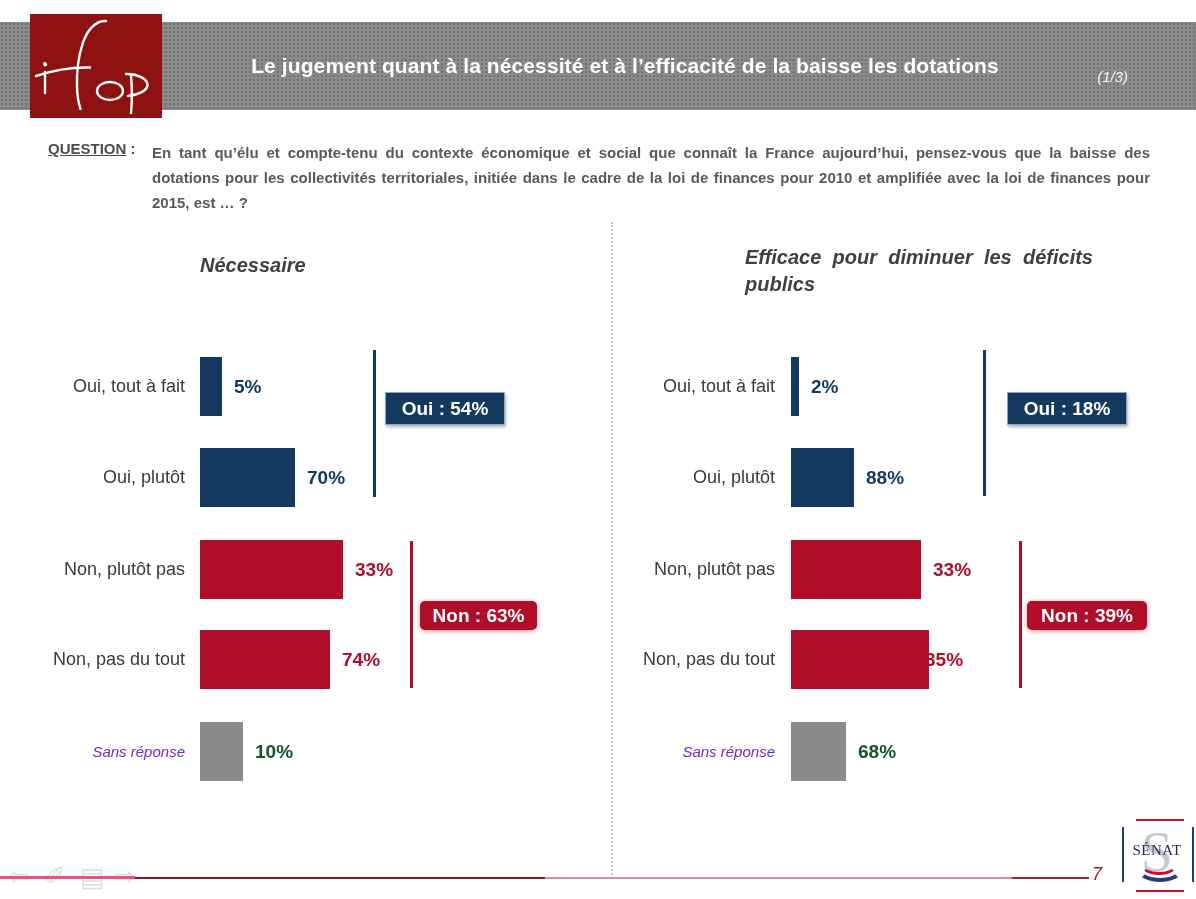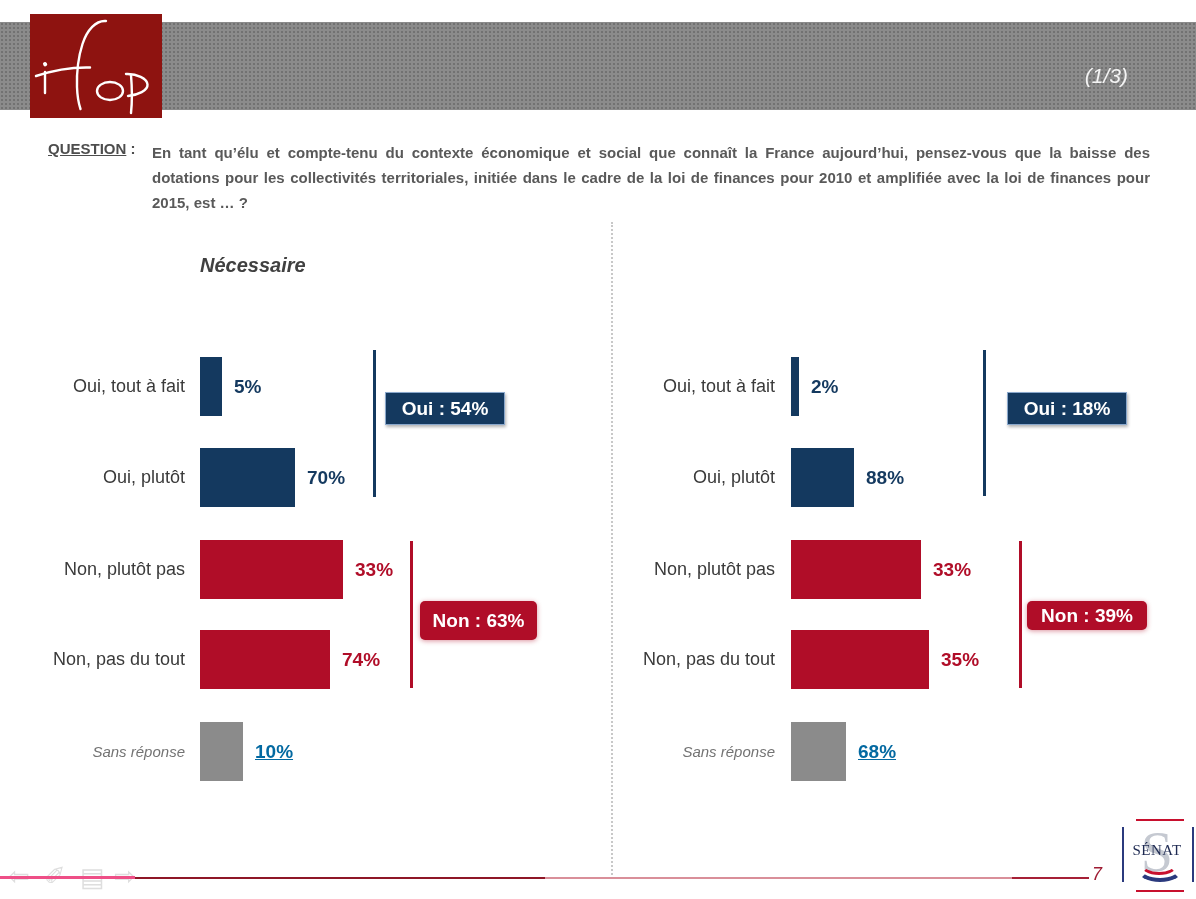--- a/index.html
+++ b/index.html
@@ -10,21 +10,21 @@
   .header-bar { position:absolute; left:0; top:22px; width:1196px; height:88px;
     background-color:#8b8b8b;
     background-image:radial-gradient(rgba(50,50,50,.28) .9px, transparent 1.05px);
     background-size:4px 4px; }
   .logo-box { position:absolute; left:30px; top:14px; width:132px; height:104px;
     background:#8e1310; z-index:3; }
   .header-title { position:absolute; left:180px; top:22px; width:890px; height:88px;
     display:flex; align-items:center; justify-content:center;
     color:#ffffff; font-size:21px; font-weight:bold; z-index:2; letter-spacing:.1px; }
   .page-indicator { position:absolute; right:68px; top:22px; height:108px;
-    display:flex; align-items:center; color:#f4f4f4; font-style:italic; font-size:21px; z-index:2; }
+    display:flex; align-items:center; color:#f4f4f4; font-style:italic; font-size:15px; z-index:2; }
 
   
   .question { position:absolute; left:48px; top:138px; width:1105px; height:80px; }
   .q-label { position:absolute; left:0; top:2px; font-weight:bold; color:#4d4d4d; font-size:15px; }
   .q-label .u { text-decoration:underline; }
   .q-text { position:absolute; left:104px; top:2px; width:998px; text-align:justify;
     font-weight:bold; color:#595959; font-size:15px; line-height:25px; }
 
   
   .divider { position:absolute; left:611px; top:222px; height:653px; width:0;
@@ -36,28 +36,28 @@
   #chart-right { left:620px; width:576px; }
   .chart-title { position:absolute; font-size:20px; font-weight:bold; font-style:italic; color:#404040; line-height:27px; }
   #chart-left  .chart-title { left:160px; top:12px; }
   #chart-right .chart-title { left:125px; top:4px; width:348px; text-align:justify; }
 
   .row { position:absolute; left:0; width:100%; height:59px; }
   .cat { position:absolute; left:0; top:0; height:59px; display:flex; align-items:center;
     justify-content:flex-end; font-size:18px; color:#3a3a3a; text-align:right; }
   #chart-left  .cat { width:145px; }
   #chart-right .cat { width:155px; }
-  .cat.muted { font-size:15px; font-style:italic; color:#737373; }
+  .cat.muted { font-size:15px; font-style:italic; color:#6d28d9; }
   .bar { position:absolute; top:0; height:59px; }
   .bar-navy { background:#14395f; }
   .bar-red  { background:#b00d28; }
   .bar-gray { background:#8b8b8b; }
   .pct { position:absolute; top:0; height:59px; display:flex; align-items:center;
     font-size:19px; font-weight:bold; white-space:nowrap; }
-  .c-navy { color:#14395f; } .c-red { color:#b00d28; } .c-gray { color:#0369a1;text-decoration:underline; }
+  .c-navy { color:#14395f; } .c-red { color:#b00d28; } .c-gray { color:#14532d; }
 
   .vline { position:absolute; width:3px; }
   .vline-navy { background:#14395f; }
   .vline-red  { background:#b00d28; }
   .group-box { position:absolute; display:flex; align-items:center; justify-content:center;
     color:#fff; font-weight:bold; font-size:19px; white-space:nowrap; }
   .group-navy { background:#14395f; border:1px solid #8aa8cc; box-shadow:1px 2px 3px rgba(0,0,0,.30); }
   .group-red  { background:#b00d28; border-radius:5px; box-shadow:0 1px 5px rgba(176,13,40,.45); }
 
   
@@ -95,20 +95,21 @@
         <path d="M15,58 C15,65 15,72 15,79"></path>
         <path d="M15,50 L15.2,50.3" stroke-width="4"></path>
         <path d="M6,62 C24,56 42,53 60,53.5"></path>
         <path d="M76,7 C66,6 57,16 52.5,30 C48,44 46.5,58 47,73 C47.3,82 48.5,89 50.5,95"></path>
         <ellipse cx="80" cy="77" rx="13" ry="9"></ellipse>
         <path d="M96,60 C107,59.5 117,64.5 117.5,70.5 C118,76.5 108,81 98,82"></path>
         <path d="M101,61 C102,73 102.3,87 101,99"></path>
       </g>
     </svg>
   </div>
+  <div class="header-title">Le jugement quant à la nécessité et à l’efficacité de la baisse les dotations</div>
   <div class="page-indicator">(1/3)</div>
 
   <div class="question">
     <div class="q-label"><span class="u">QUESTION</span><span> :</span></div>
     <div class="q-text">En tant qu’élu et compte-tenu du contexte économique et social que connaît la France aujourd’hui, pensez-vous que la baisse des dotations pour les collectivités territoriales, initiée dans le cadre de la loi de finances pour 2010 et amplifiée avec la loi de finances pour 2015, est … ?</div>
   </div>
 
   <div class="divider"></div>
 
   <div class="chart" id="chart-left">
@@ -136,44 +137,45 @@
     </div>
     <div class="row" style="top:482px">
       <div class="cat muted">Sans réponse</div>
       <div class="bar bar-gray" style="left: 160px; width: 43px;"></div>
       <div class="pct c-gray" style="left: 215px;">10%</div>
     </div>
 
     <div class="vline vline-navy" style="left:333px; top:110px; height:147px"></div>
     <div class="group-box group-navy" style="left:345px; top:152px; width:118px; height:31px">Oui : 54%</div>
     <div class="vline vline-red" style="left:370px; top:301px; height:147px"></div>
-    <div class="group-box group-red" style="left:380px; top:361px; width:117px; height:39px">Non : 63%</div>
+    <div class="group-box group-red" style="left:380px; top:361px; width:117px; height:29px">Non : 63%</div>
   </div>
 
   <div class="chart" id="chart-right">
+    <div class="chart-title">Efficace pour diminuer les déficits publics</div>
 
     <div class="row" style="top:117px">
       <div class="cat">Oui, tout à fait</div>
       <div class="bar bar-navy" style="left: 171px; width: 8px;"></div>
       <div class="pct c-navy" style="left: 191px;">2%</div>
     </div>
     <div class="row" style="top:208px">
       <div class="cat">Oui, plutôt</div>
       <div class="bar bar-navy" style="left: 171px; width: 63px;"></div>
       <div class="pct c-navy" style="left: 246px;">88%</div>
     </div>
     <div class="row" style="top:300px">
       <div class="cat">Non, plutôt pas</div>
       <div class="bar bar-red" style="left: 171px; width: 130px;"></div>
       <div class="pct c-red" style="left: 313px;">33%</div>
     </div>
     <div class="row" style="top:390px">
       <div class="cat">Non, pas du tout</div>
       <div class="bar bar-red" style="left: 171px; width: 138px;"></div>
-      <div class="pct c-red" style="left: 321px;">35%</div>
+      <div class="pct c-red" style="left: 305px;">35%</div>
     </div>
     <div class="row" style="top:482px">
       <div class="cat muted">Sans réponse</div>
       <div class="bar bar-gray" style="left: 171px; width: 55px;"></div>
       <div class="pct c-gray" style="left: 238px;">68%</div>
     </div>
 
     <div class="vline vline-navy" style="left:363px; top:110px; height:146px"></div>
     <div class="group-box group-navy" style="left:387px; top:152px; width:118px; height:31px">Oui : 18%</div>
     <div class="vline vline-red" style="left:399px; top:301px; height:147px"></div>

